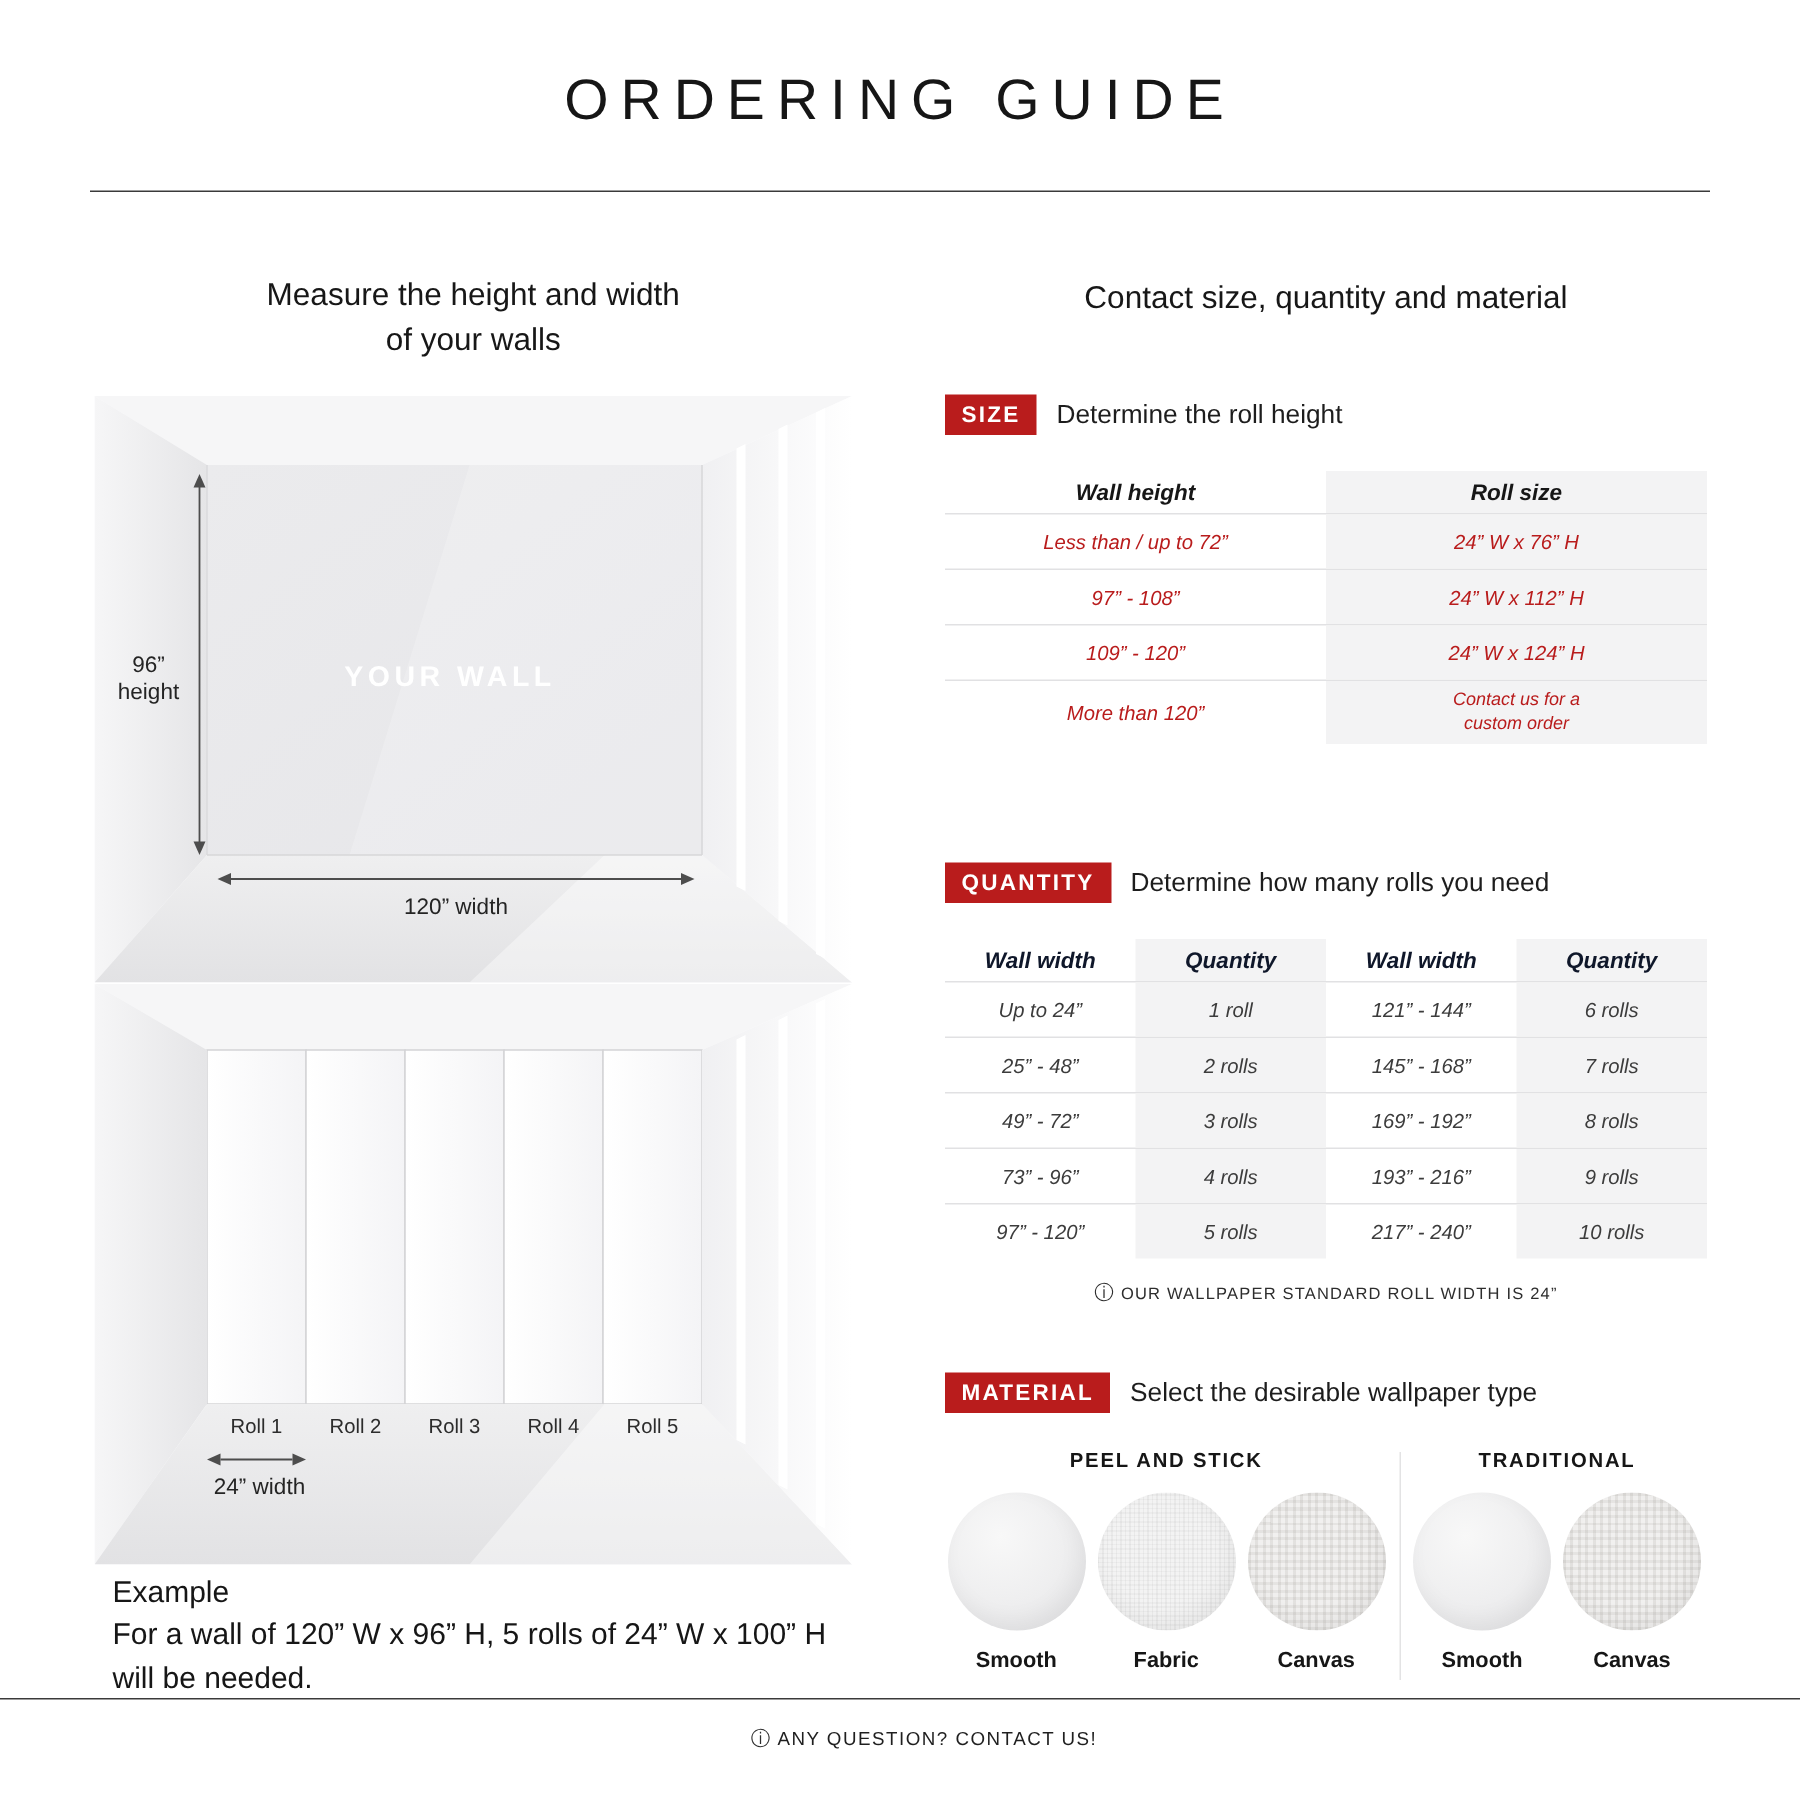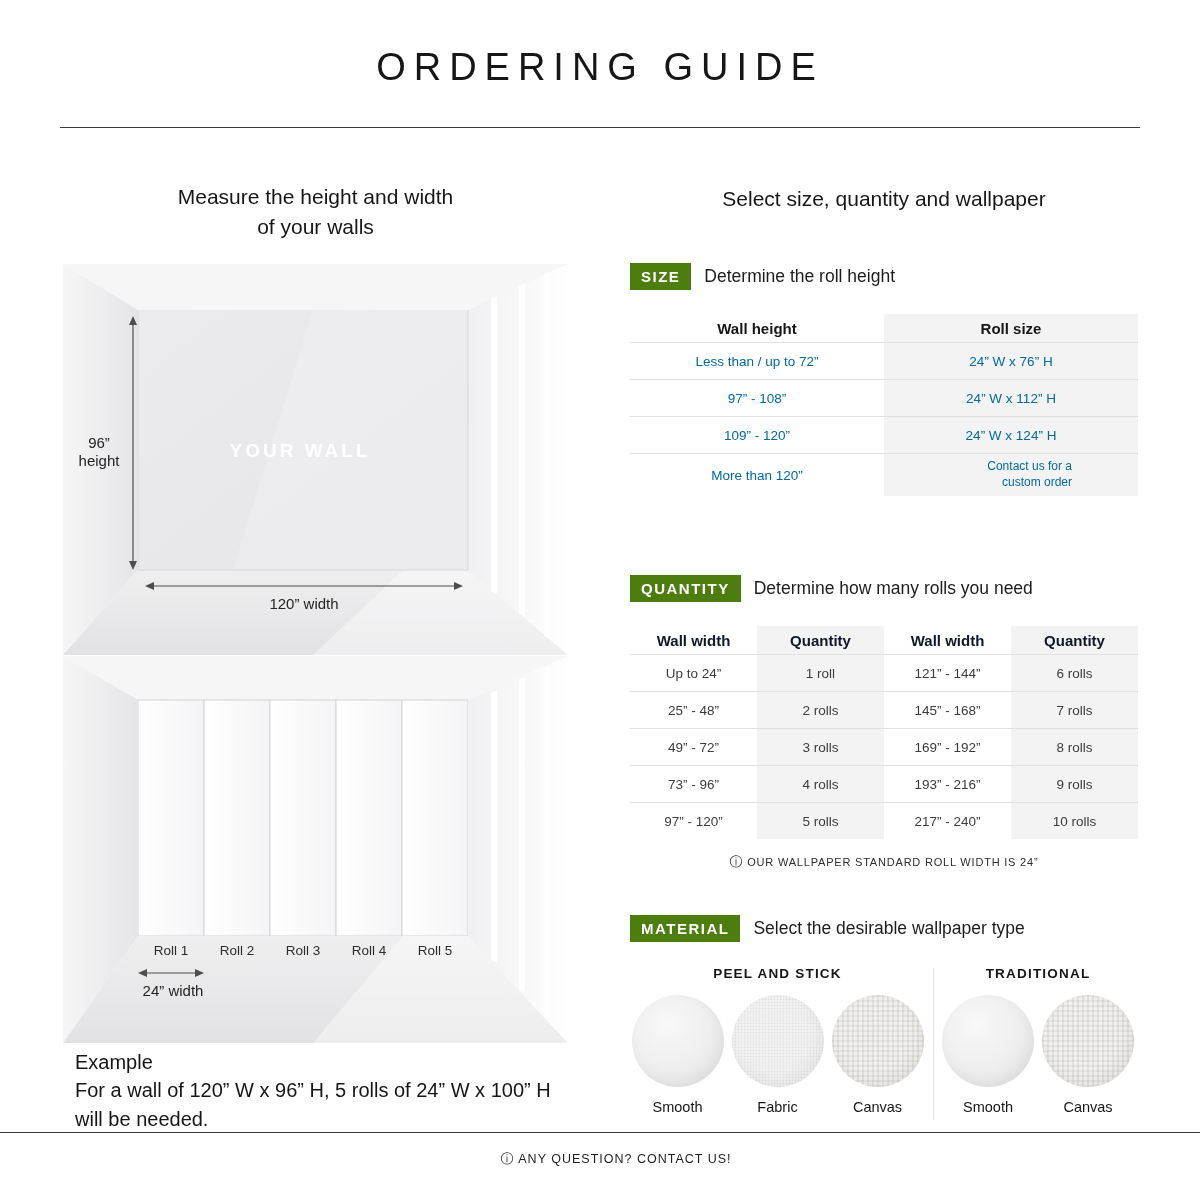--- a/index.html
+++ b/index.html
@@ -20,29 +20,29 @@
   .dim{font:400 15px "Liberation Sans", sans-serif;fill:#242424;}
   .roll{font:400 13.5px "Liberation Sans", sans-serif;fill:#2c2c2c;}
 
   .example{position:absolute;top:1048px;left:75px;width:480px;font-size:20px;line-height:1.42;color:#161616;}
 
   .section{position:absolute;left:630px;width:508px;}
   .sec-size{top:263px;}
   .sec-qty{top:575px;}
   .sec-mat{top:915px;}
   .badge-row{display:flex;align-items:center;gap:13px;}
-  .badge{background:#4d7c0f;color:#ffffff;font-weight:700;font-size:15px;letter-spacing:1.5px;padding:5px 11px;}
+  .badge{background:#b91c1c;color:#ffffff;font-weight:700;font-size:15px;letter-spacing:1.5px;padding:5px 11px;}
   .subtitle{font-size:17.5px;color:#1d1d1d;}
 
   .tbl{margin-top:24px;}
   .trow{display:flex;border-bottom:1px solid #e1e1e3;}
   .trow.last{border-bottom:none;}
-  .tcell{display:flex;align-items:center;justify-content:center;text-align:right;}
+  .tcell{display:flex;align-items:center;justify-content:center;text-align:center;font-style:italic;}
   .shade{background:#f3f3f4;}
-  .size .tcell{width:50%;height:36px;font-size:13.5px;color:#0369a1;}
+  .size .tcell{width:50%;height:36px;font-size:13.5px;color:#b91c1c;}
   .size .head .tcell{height:28px;font-weight:700;font-size:15px;color:#161616;}
   .size .contact .tcell{height:42px;}
   .contact-text{display:inline-block;max-width:122px;font-size:12px;line-height:1.3;}
   .qty .tcell{width:25%;height:36px;font-size:13.5px;color:#3c3c3c;}
   .qty .head .tcell{height:28px;font-weight:700;font-size:15px;color:#0f172a;}
 
   .note{margin-top:14px;text-align:center;font-size:11px;letter-spacing:0.8px;color:#2d2d2d;}
   .i{font-size:13px;color:#2d2d2d;}
 
   .mat-groups{margin-top:24px;display:flex;position:relative;}
@@ -52,21 +52,21 @@
   .swatches{margin-top:14px;display:flex;justify-content:center;gap:6px;}
   .swatch{width:94px;display:flex;flex-direction:column;align-items:center;}
   .circle{width:92px;height:92px;border-radius:50%;box-shadow:inset -4px -6px 14px rgba(0,0,0,0.05);}
   .smooth{background:radial-gradient(circle at 38% 32%, #f8f8f8 0%, #eeeeef 55%, #e4e4e6 100%);}
   .fabric{background-color:#f3f3f3;
           background-image:repeating-linear-gradient(90deg, rgba(120,120,120,0.08) 0 1px, transparent 1px 3px),
                            repeating-linear-gradient(0deg, rgba(120,120,120,0.06) 0 1px, transparent 1px 3px);}
   .canvas{background-color:#f1f0ef;
           background-image:repeating-linear-gradient(90deg, rgba(110,105,95,0.11) 0 2px, transparent 2px 5px),
                            repeating-linear-gradient(0deg, rgba(110,105,95,0.09) 0 2px, transparent 2px 5px);}
-  .swatch-label{margin-top:12px;font-weight:400;font-size:14.5px;color:#161616;}
+  .swatch-label{margin-top:12px;font-weight:700;font-size:14.5px;color:#161616;}
   .grp-divider{position:absolute;left:303px;top:2px;width:1px;height:152px;background:#e3e3e4;}
 
   .footer{position:absolute;top:1150px;left:16px;width:1200px;text-align:center;
           font-size:12.5px;letter-spacing:1px;color:#1f1f1f;font-weight:400;}
 </style>
 </head>
 <body>
 
 <div class="page">
 
@@ -153,21 +153,21 @@
     <polygon points="141,317 132,313 132,321" fill="#4d4d4d"></polygon>
     <text x="110" y="340" text-anchor="middle" class="dim">24” width</text>
   </svg>
 
   <div class="example">
     <div>Example</div>
     <div>For a wall of 120” W x 96” H, 5 rolls of 24” W x 100” H</div>
     <div>will be needed.</div>
   </div>
 
-  <div class="col-heading right-heading">Select size, quantity and wallpaper</div>
+  <div class="col-heading right-heading">Contact size, quantity and material</div>
 
   <div class="section sec-size">
     <div class="badge-row">
       <span class="badge">SIZE</span>
       <span class="subtitle">Determine the roll height</span>
     </div>
     <div class="tbl size">
       <div class="trow head">
         <div class="tcell">Wall height</div>
         <div class="tcell shade">Roll size</div>

